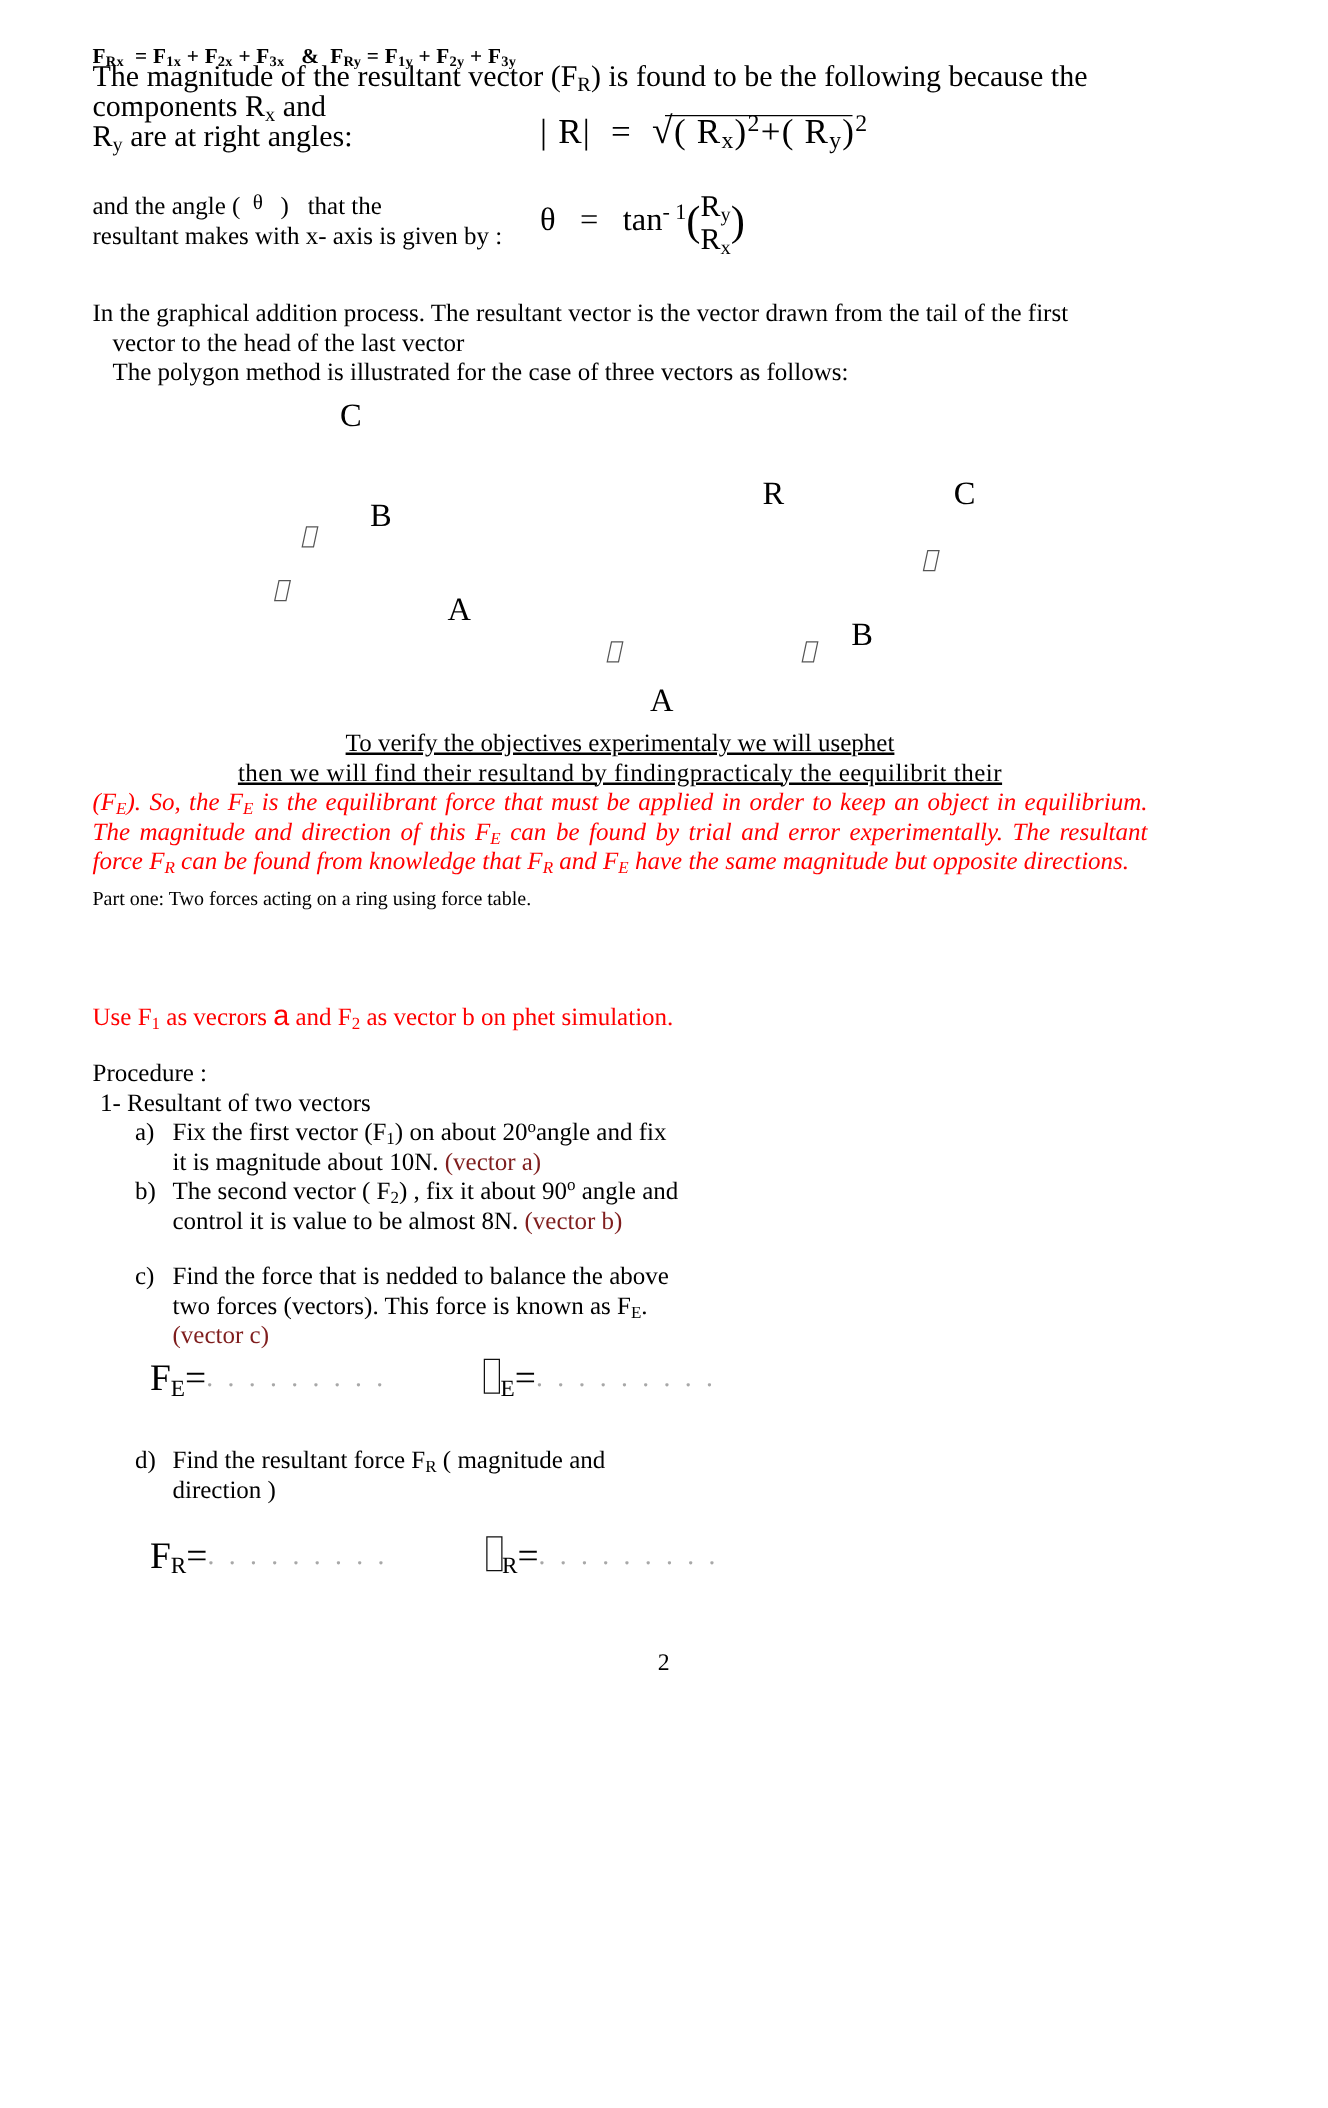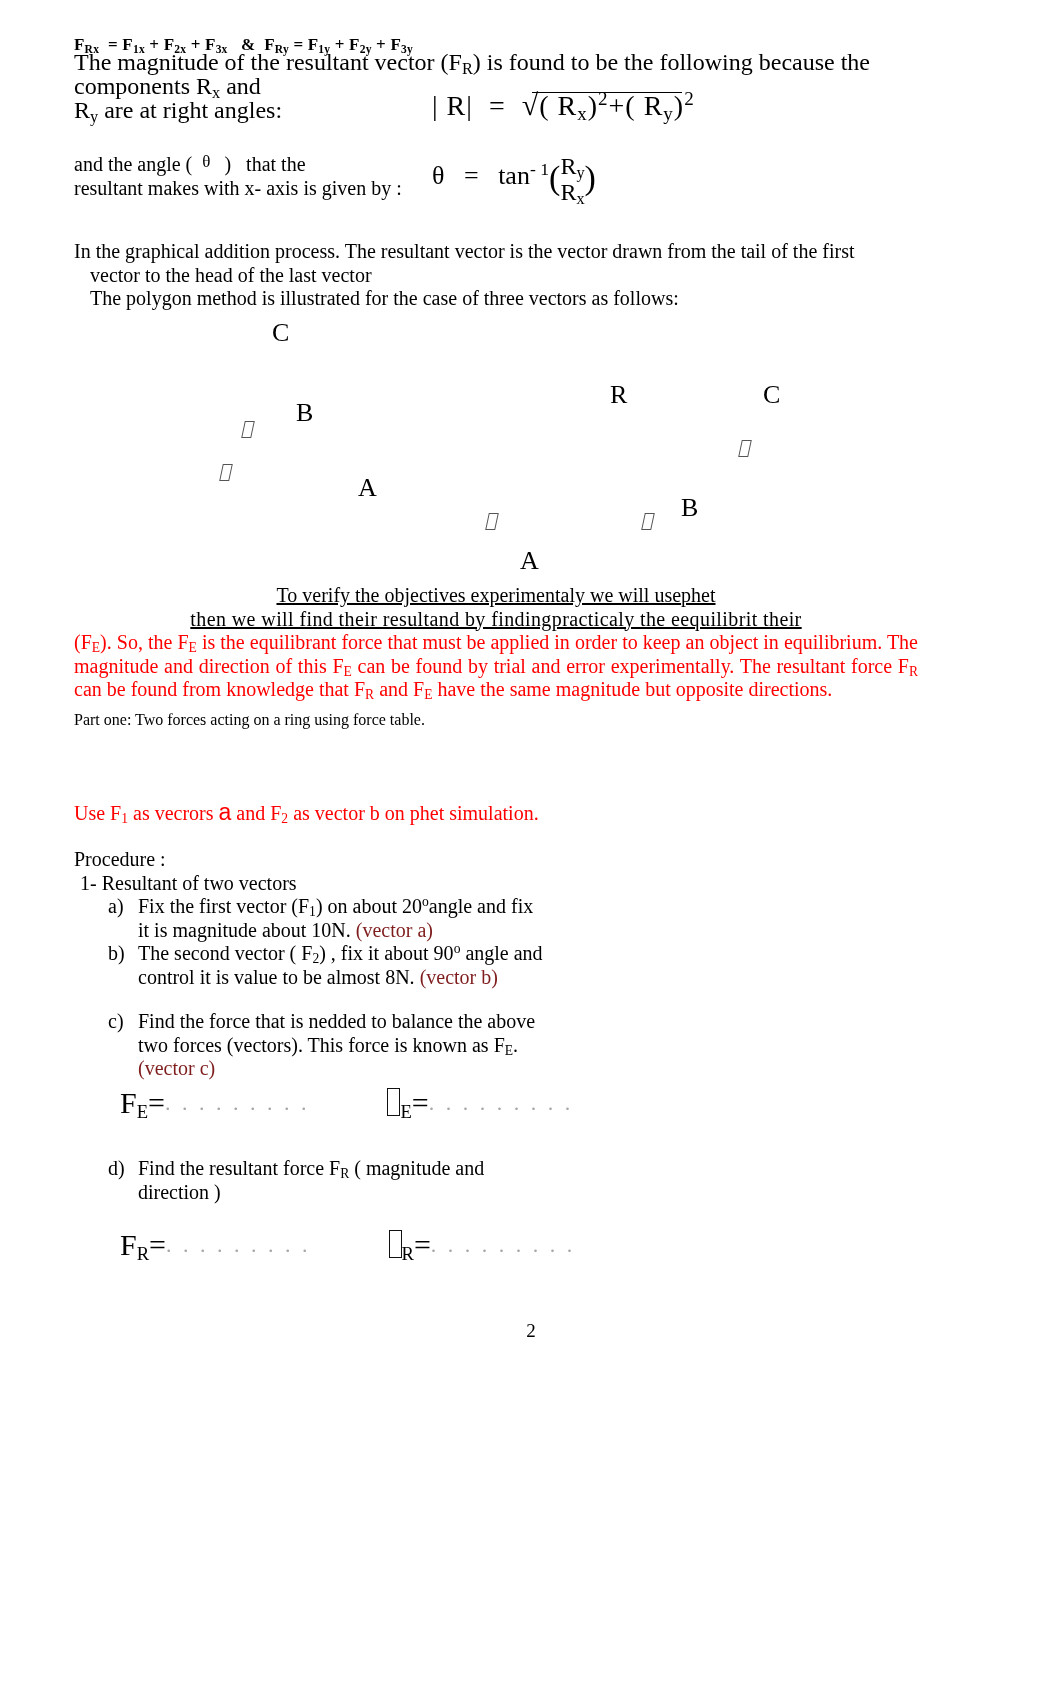--- a/index.html
+++ b/index.html
@@ -156,20 +156,21 @@
   #verify-par .row .colR { text-align: right; }
   #verify-par .row.justified .colL,
   #verify-par .row.justified .colR {
     letter-spacing: 0.4px;
   }
   #verify-par .redpar {
     color: #ff0000;
     text-align: justify;
     white-space: normal;
     margin-top: 0;
+    font-style: italic;
   }
   
   #part-one {
     left: 74px;
     top: 708px;
     font-size: 16px;
   }
   #use-f1 {
     left: 74px;
     top: 801px;

